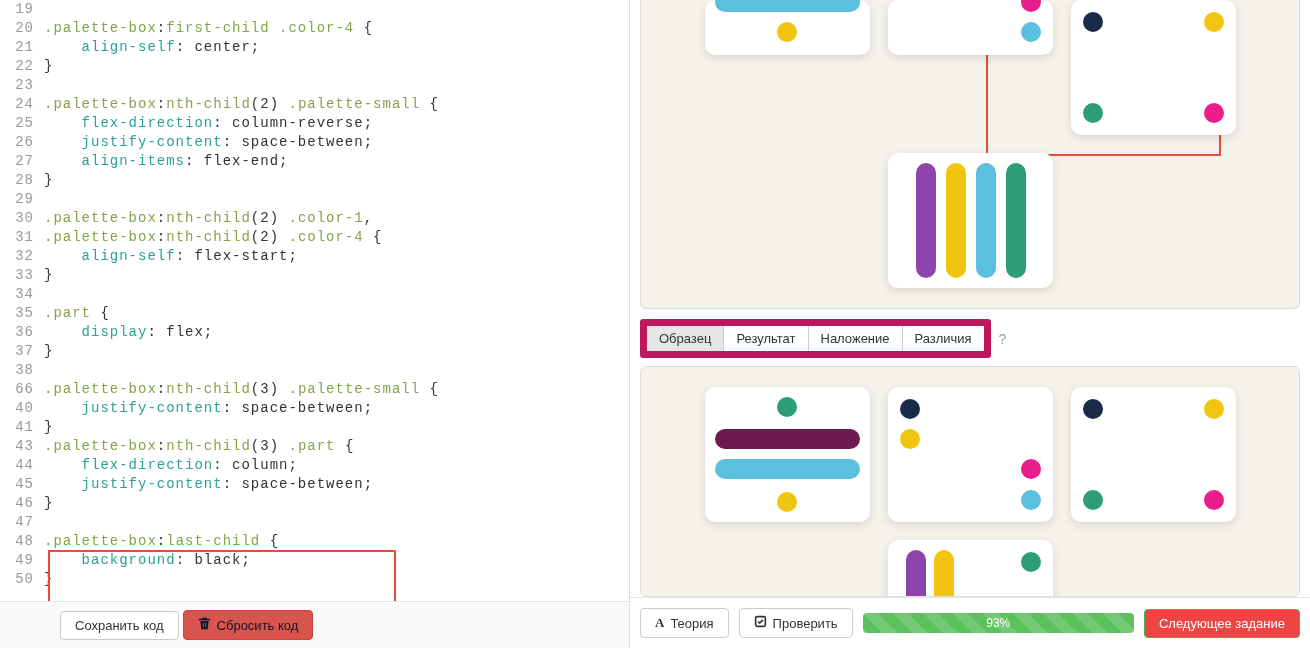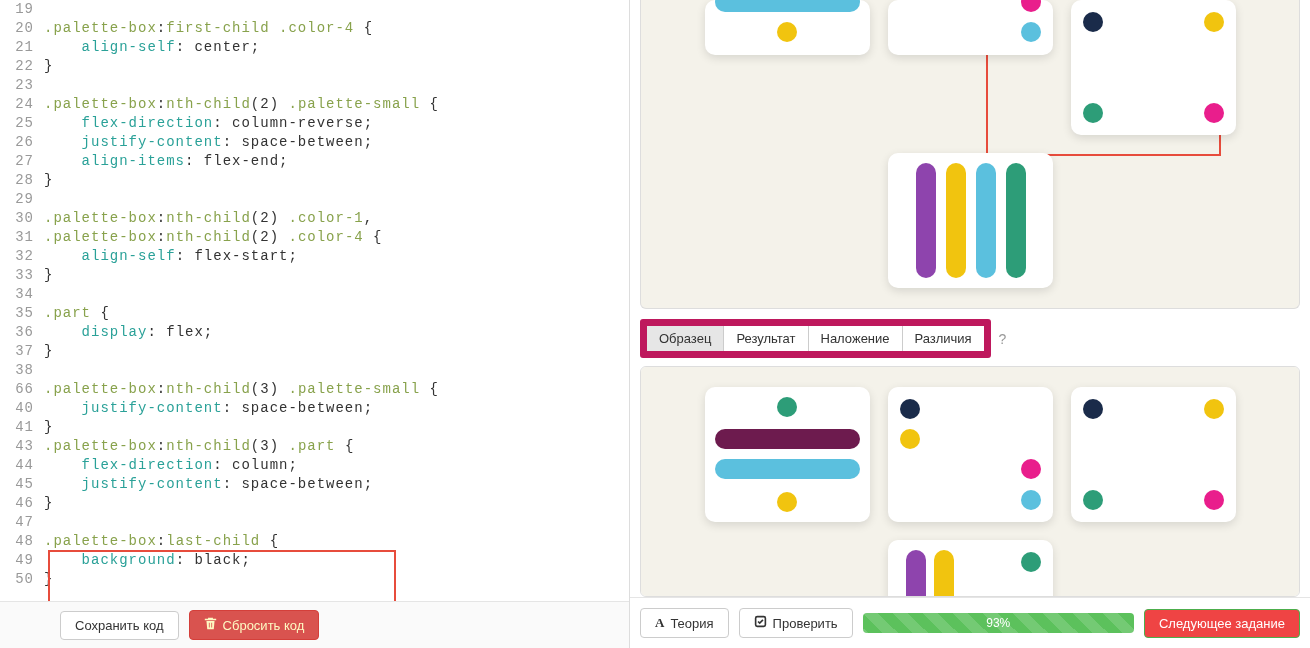--- a/index.html
+++ b/index.html
@@ -59,37 +59,37 @@
 .hl-code {
   left: 48px;
   top: 550px;
   width: 348px;
   height: 58px;
 }
 
 .left-footer {
   padding: 8px 10px 8px 60px;
   display: flex;
-  gap: 10px;
+  gap: 4px;
   align-items: center;
   border-top: 1px solid #e5e5e5;
   background: #fafafa;
 }
 .btn {
   display: inline-flex;
   align-items: center;
   gap: 6px;
   padding: 6px 14px;
   border-radius: 4px;
   font-size: 13px;
   cursor: pointer;
   border: 1px solid #ccc;
   background: #fff;
 }
-.btn-danger { background: #d9534f; color: #fef9c3; border-color: #d43f3a; }
+.btn-danger { background: #d9534f; color: #0f172a; border-color: #d43f3a; }
 .btn-success { background: #ef4444; color: #fff; border-color: #4cae4c; }
 .btn-default { background: #fff; color: #333; }
 
 .right-pane {
   flex: 1;
   height: 100%;
   display: flex;
   flex-direction: column;
   overflow: hidden;
 }

